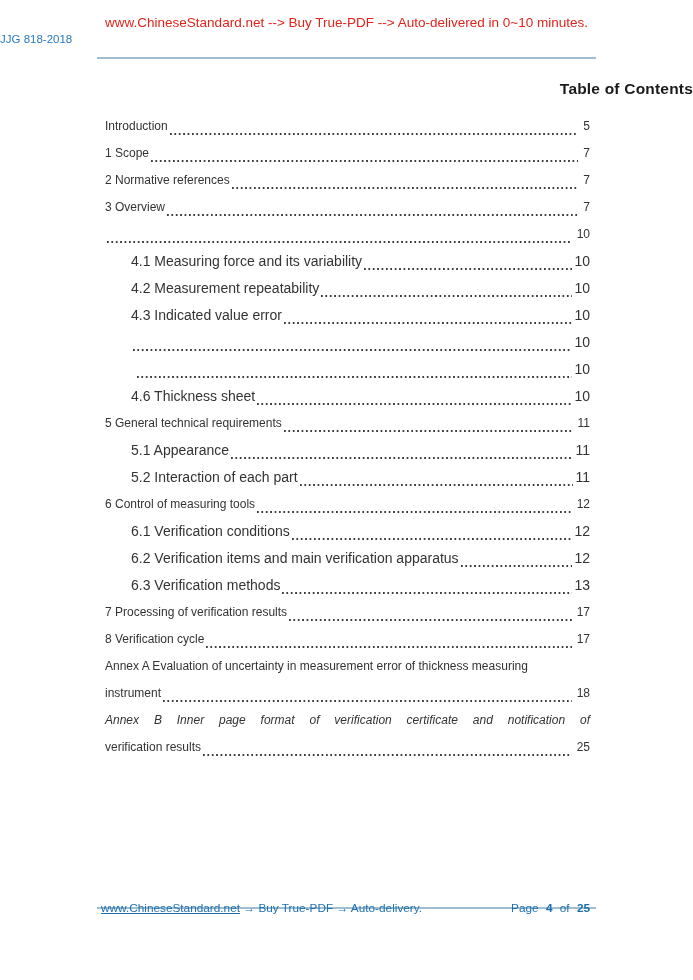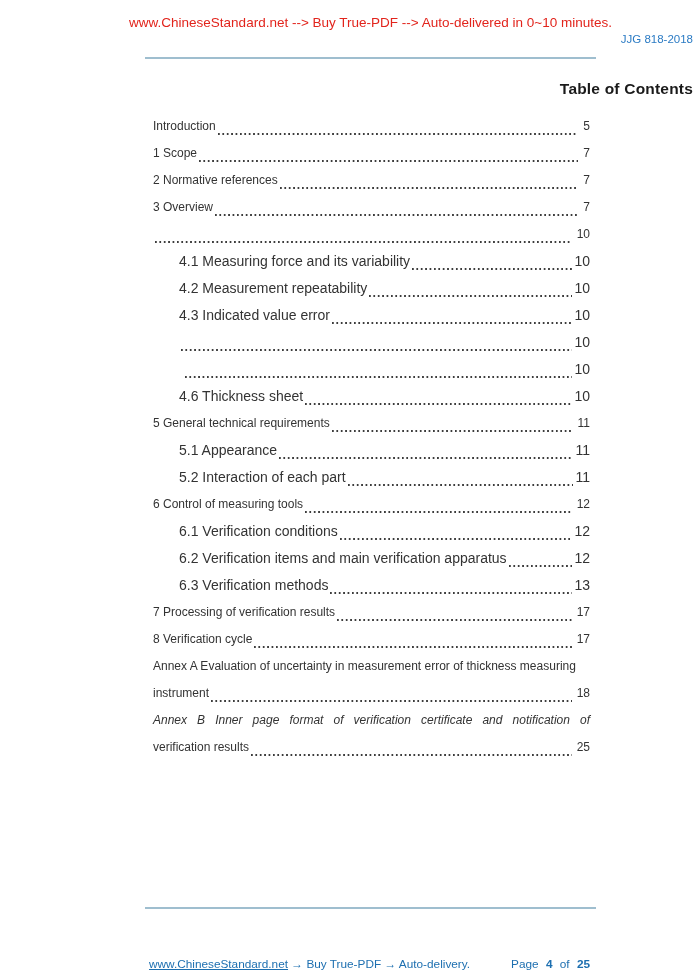--- a/index.html
+++ b/index.html
@@ -3,32 +3,32 @@
 <meta charset="utf-8">
 <style>
   html,body { margin:0; padding:0; }
   body {
     width:693px; height:980px;
     background:#ffffff;
     font-family:"Liberation Sans", sans-serif;
     position:relative;
     overflow:hidden;
   }
-  .page { position:absolute; inset:0;margin-left:48px; }
+  .page { position:absolute; inset:0; }
 
   
   .banner {
     margin-top:14px;
     text-align:center;
     color:#e2241c;
     font-size:13.5px;
     line-height:17px;
   }
   .std-code {
-    text-align:right;
+    text-align:left;
     color:#2b7bc4;
     font-size:11.5px;
     line-height:14px;
     margin-top:1px;
   }
   .rule {
     height:2px;
     background:#9fbecf;
     margin:11px 97px 0 97px;
   }
@@ -83,21 +83,21 @@
 
   
   .footer-rule {
     position:absolute;
     left:97px; right:97px; top:907px;
     height:2px;
     background:#9fbecf;
   }
   .footer {
     position:absolute;
-    left:97px; right:97px; top:955px;
+    left:97px; right:97px; top:899px;
     display:flex;
     justify-content:space-between;
     align-items:baseline;
     color:#1d6fb0;
     font-size:11.8px;
     line-height:18px;
     padding:0 6px 0 4px;
   }
   .footer a, .site-link {
     color:#1d6fb0;

